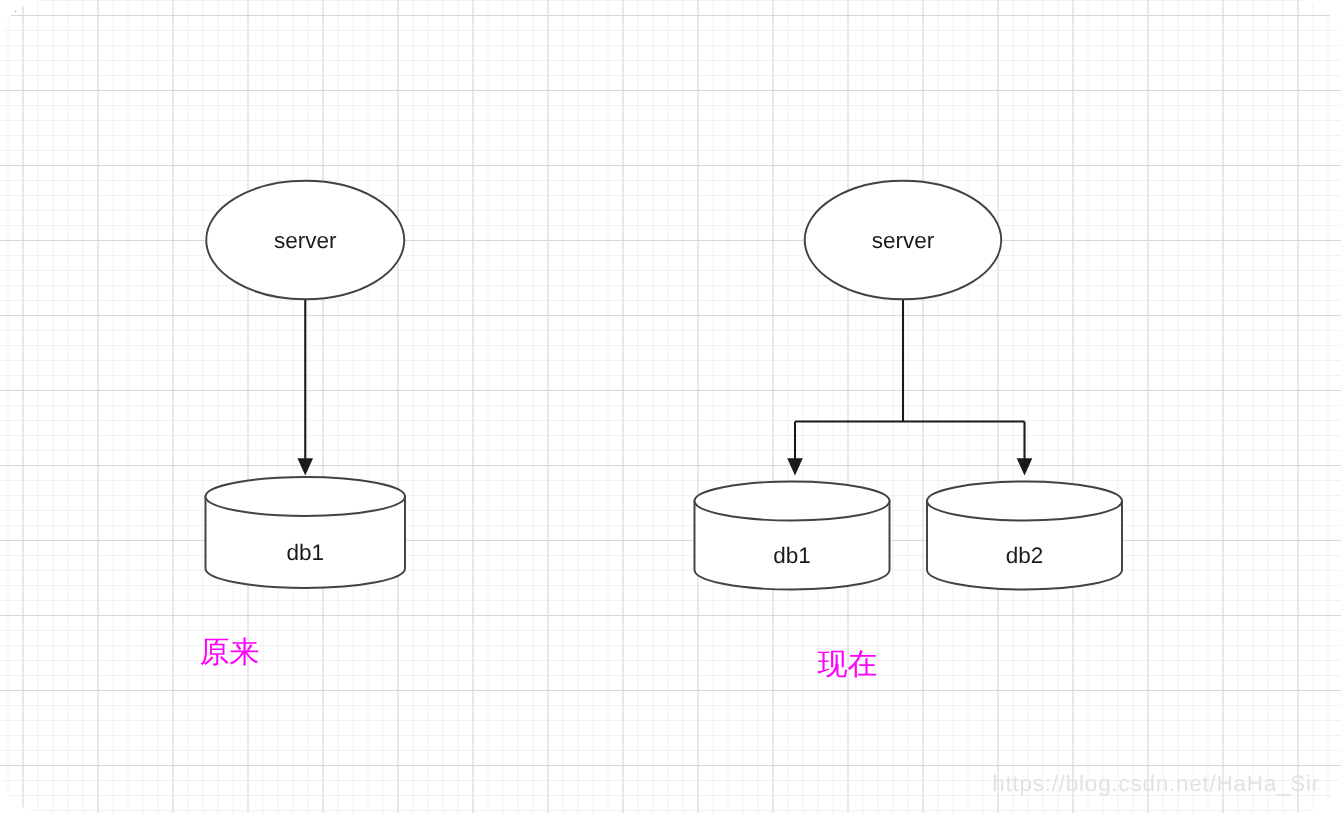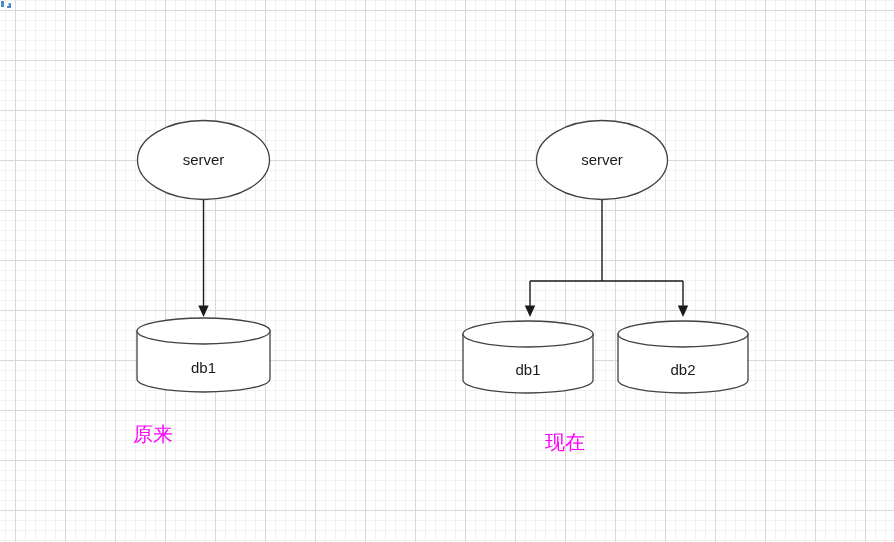--- a/index.html
+++ b/index.html
@@ -14,20 +14,21 @@
     overflow:hidden;
     background-color:#ffffff;
     
     background-image:
       linear-gradient(to right, #d8d8d8 1px, transparent 1px),
       linear-gradient(to bottom, #d8d8d8 1px, transparent 1px),
       linear-gradient(to right, #f1f1f1 1px, transparent 1px),
       linear-gradient(to bottom, #f1f1f1 1px, transparent 1px);
     background-size: 50px 50px, 50px 50px, 10px 10px, 10px 10px;
     background-position: 15px 10px, 15px 10px, 5px 0px, 5px 0px;
+    border-radius: 30px;
   }
   svg.diagram{
     position:absolute;
     left:0; top:0;
     width:894px; height:542px;
     display:block;
   }
   .node-shape{
     fill:#ffffff;
     stroke:#424242;
@@ -133,14 +134,15 @@
       <g>
         <path class="node-shape" d="M618 334 v46 a65 13 0 0 0 130 0 v-46 z"></path>
         <ellipse class="node-shape" cx="683" cy="334" rx="65" ry="13"></ellipse>
         <text class="node-label" x="683" y="375">db2</text>
       </g>
 
       <text class="caption" x="545" y="449" fill="#ff00ff">现在</text>
     </g>
   </svg>
 
+  <div class="watermark" style="color:#e2e2e2;">https://blog.csdn.net/HaHa_Sir</div>
 
 </div>
 
 </body></html>

